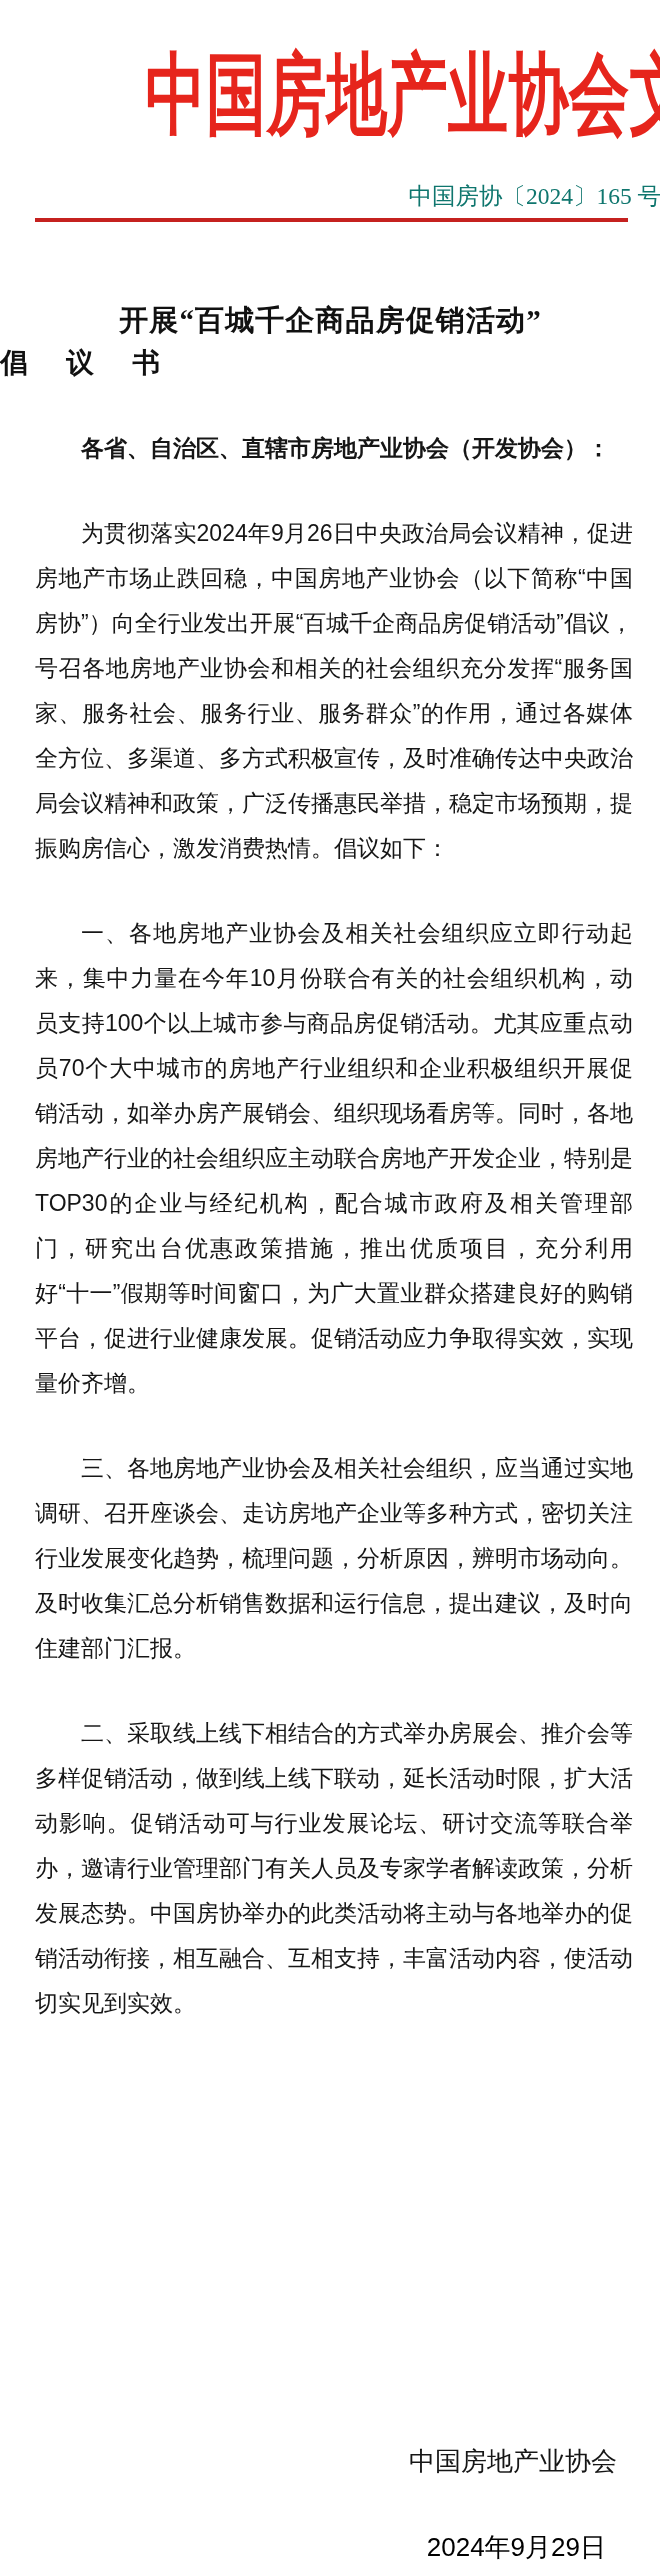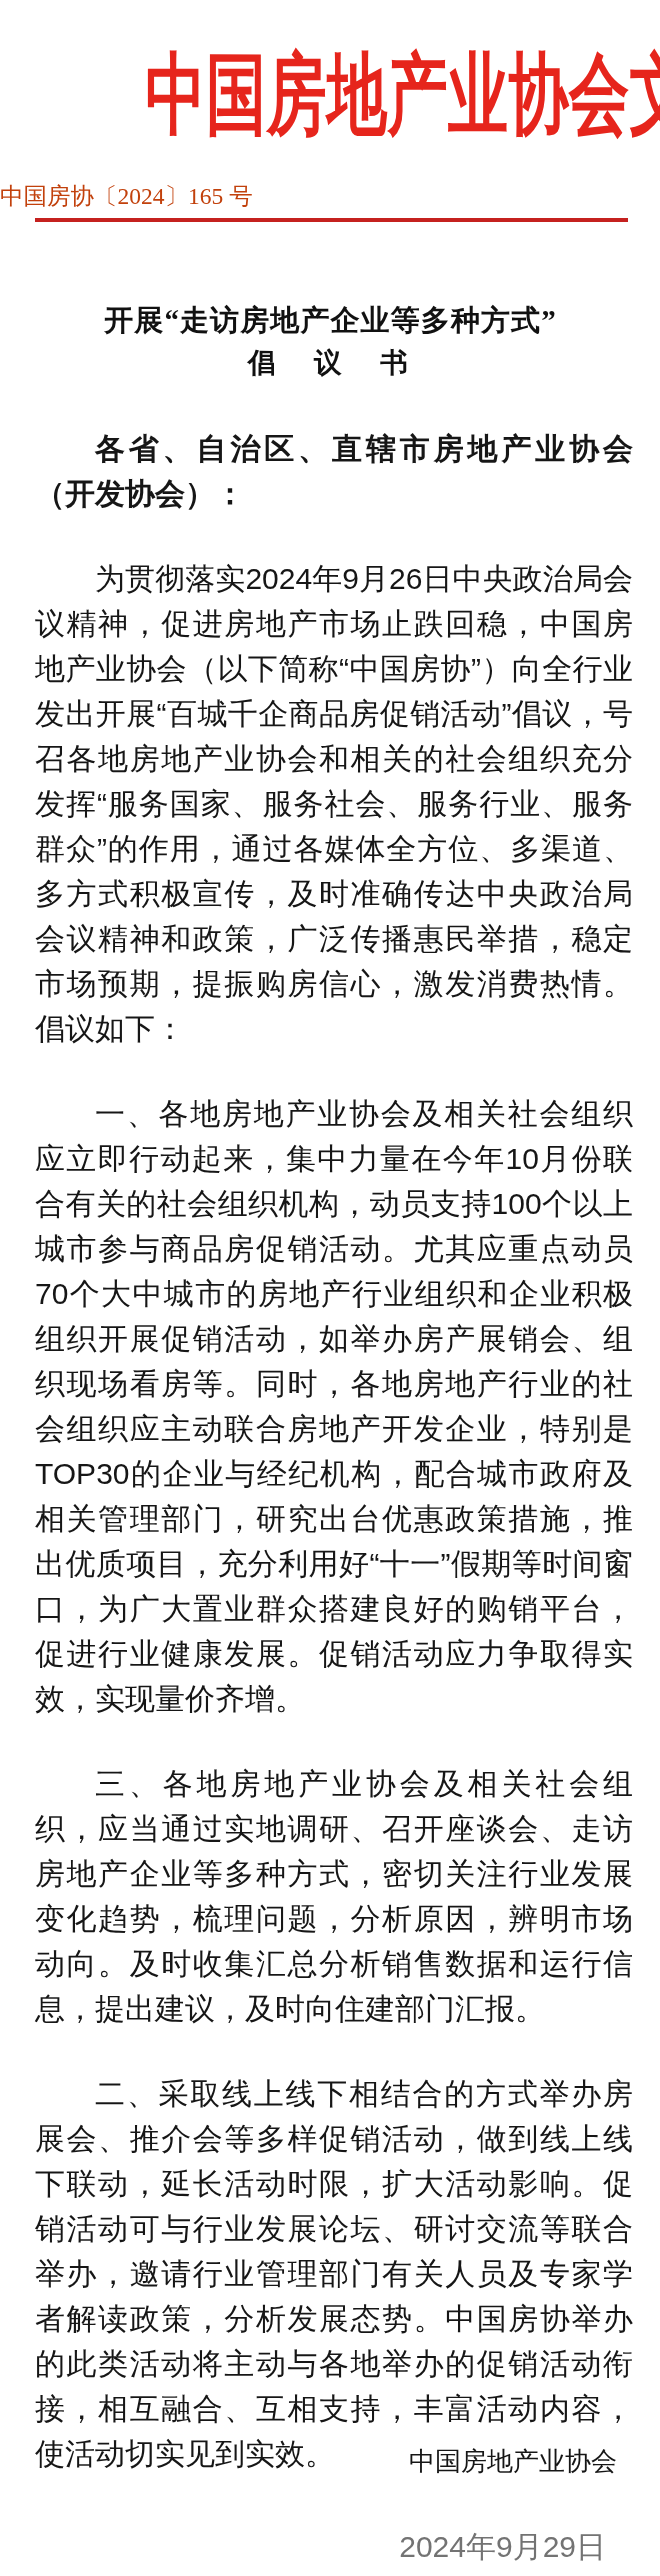--- a/index.html
+++ b/index.html
@@ -27,25 +27,25 @@
     font-size:89px;
     line-height:95px;
     color:#e6251c;
     letter-spacing:0.6px;
     transform:scaleX(0.675);
     transform-origin:50% 50%;
   }
   
   .doc-number {
     margin-top:39px;
-    text-align:left;
+    text-align:right;
     font-family:"Liberation Serif", serif;
     font-size:23.5px;
     line-height:29px;
-    color:#c2410c;
+    color:#0f766e;
   }
   
   .red-rule {
     margin-top:6.7px;
     margin-left:35px;
     width:593px;
     height:3.9px;
     background:#c5211f;
   }
   
@@ -54,33 +54,32 @@
     text-align:center;
     font-family:"Liberation Serif", serif;
     font-weight:bold;
     font-size:29px;
     line-height:34px;
     letter-spacing:1.1px;
     color:#111;
   }
   .doc-subtitle {
     margin-top:10px;
-    text-align:center;
     font-family:"Liberation Serif", serif;
     font-weight:bold;
     font-size:27.5px;
     line-height:31px;
     letter-spacing:5.6px;
     color:#111;
   }
   
   .body-text {
     margin-top:48px;
     padding:0 28px 0 35px;
-    font-size:30px;
+    font-size:23px;
     line-height:45px;
     text-align:justify;
     color:#161616;
   }
   .body-text p {
     margin:0 0 40px 0;
     text-indent:2em;
   }
   .salutation { font-weight:bold; }
   
@@ -90,40 +89,40 @@
     right:44px;
     font-size:26px;
     line-height:31px;
     color:#161616;
     white-space:nowrap;
   }
   .doc-date {
     position:absolute;
     top:2532px;
     right:55px;
-    font-size:30px;
+    font-size:26px;
     line-height:30px;
-    color:#737373;
+    color:#000000;
     white-space:nowrap;
   }
 </style>
 </head>
 <body>
 
 <div class="page">
 
   <div class="masthead">
     <span class="masthead-inner">中国房地产业协会文件</span>
   </div>
 
   <div class="doc-number">中国房协〔2024〕165 号</div>
 
   <div class="red-rule"></div>
 
-  <div class="doc-title">开展“走访房地产企业等多种方式”</div>
+  <div class="doc-title">开展“百城千企商品房促销活动”</div>
 
   <div class="doc-subtitle">倡　议　书</div>
 
   <div class="body-text">
     <p class="salutation">各省、自治区、直辖市房地产业协会（开发协会）：</p>
     <p>为贯彻落实2024年9月26日中央政治局会议精神，促进房地产市场止跌回稳，中国房地产业协会（以下简称“中国房协”）向全行业发出开展“百城千企商品房促销活动”倡议，号召各地房地产业协会和相关的社会组织充分发挥“服务国家、服务社会、服务行业、服务群众”的作用，通过各媒体全方位、多渠道、多方式积极宣传，及时准确传达中央政治局会议精神和政策，广泛传播惠民举措，稳定市场预期，提振购房信心，激发消费热情。倡议如下：</p>
     <p>一、各地房地产业协会及相关社会组织应立即行动起来，集中力量在今年10月份联合有关的社会组织机构，动员支持100个以上城市参与商品房促销活动。尤其应重点动员70个大中城市的房地产行业组织和企业积极组织开展促销活动，如举办房产展销会、组织现场看房等。同时，各地房地产行业的社会组织应主动联合房地产开发企业，特别是TOP30的企业与经纪机构，配合城市政府及相关管理部门，研究出台优惠政策措施，推出优质项目，充分利用好“十一”假期等时间窗口，为广大置业群众搭建良好的购销平台，促进行业健康发展。促销活动应力争取得实效，实现量价齐增。</p>
     <p>三、各地房地产业协会及相关社会组织，应当通过实地调研、召开座谈会、走访房地产企业等多种方式，密切关注行业发展变化趋势，梳理问题，分析原因，辨明市场动向。及时收集汇总分析销售数据和运行信息，提出建议，及时向住建部门汇报。</p>
     <p>二、采取线上线下相结合的方式举办房展会、推介会等多样促销活动，做到线上线下联动，延长活动时限，扩大活动影响。促销活动可与行业发展论坛、研讨交流等联合举办，邀请行业管理部门有关人员及专家学者解读政策，分析发展态势。中国房协举办的此类活动将主动与各地举办的促销活动衔接，相互融合、互相支持，丰富活动内容，使活动切实见到实效。</p>
   </div>

